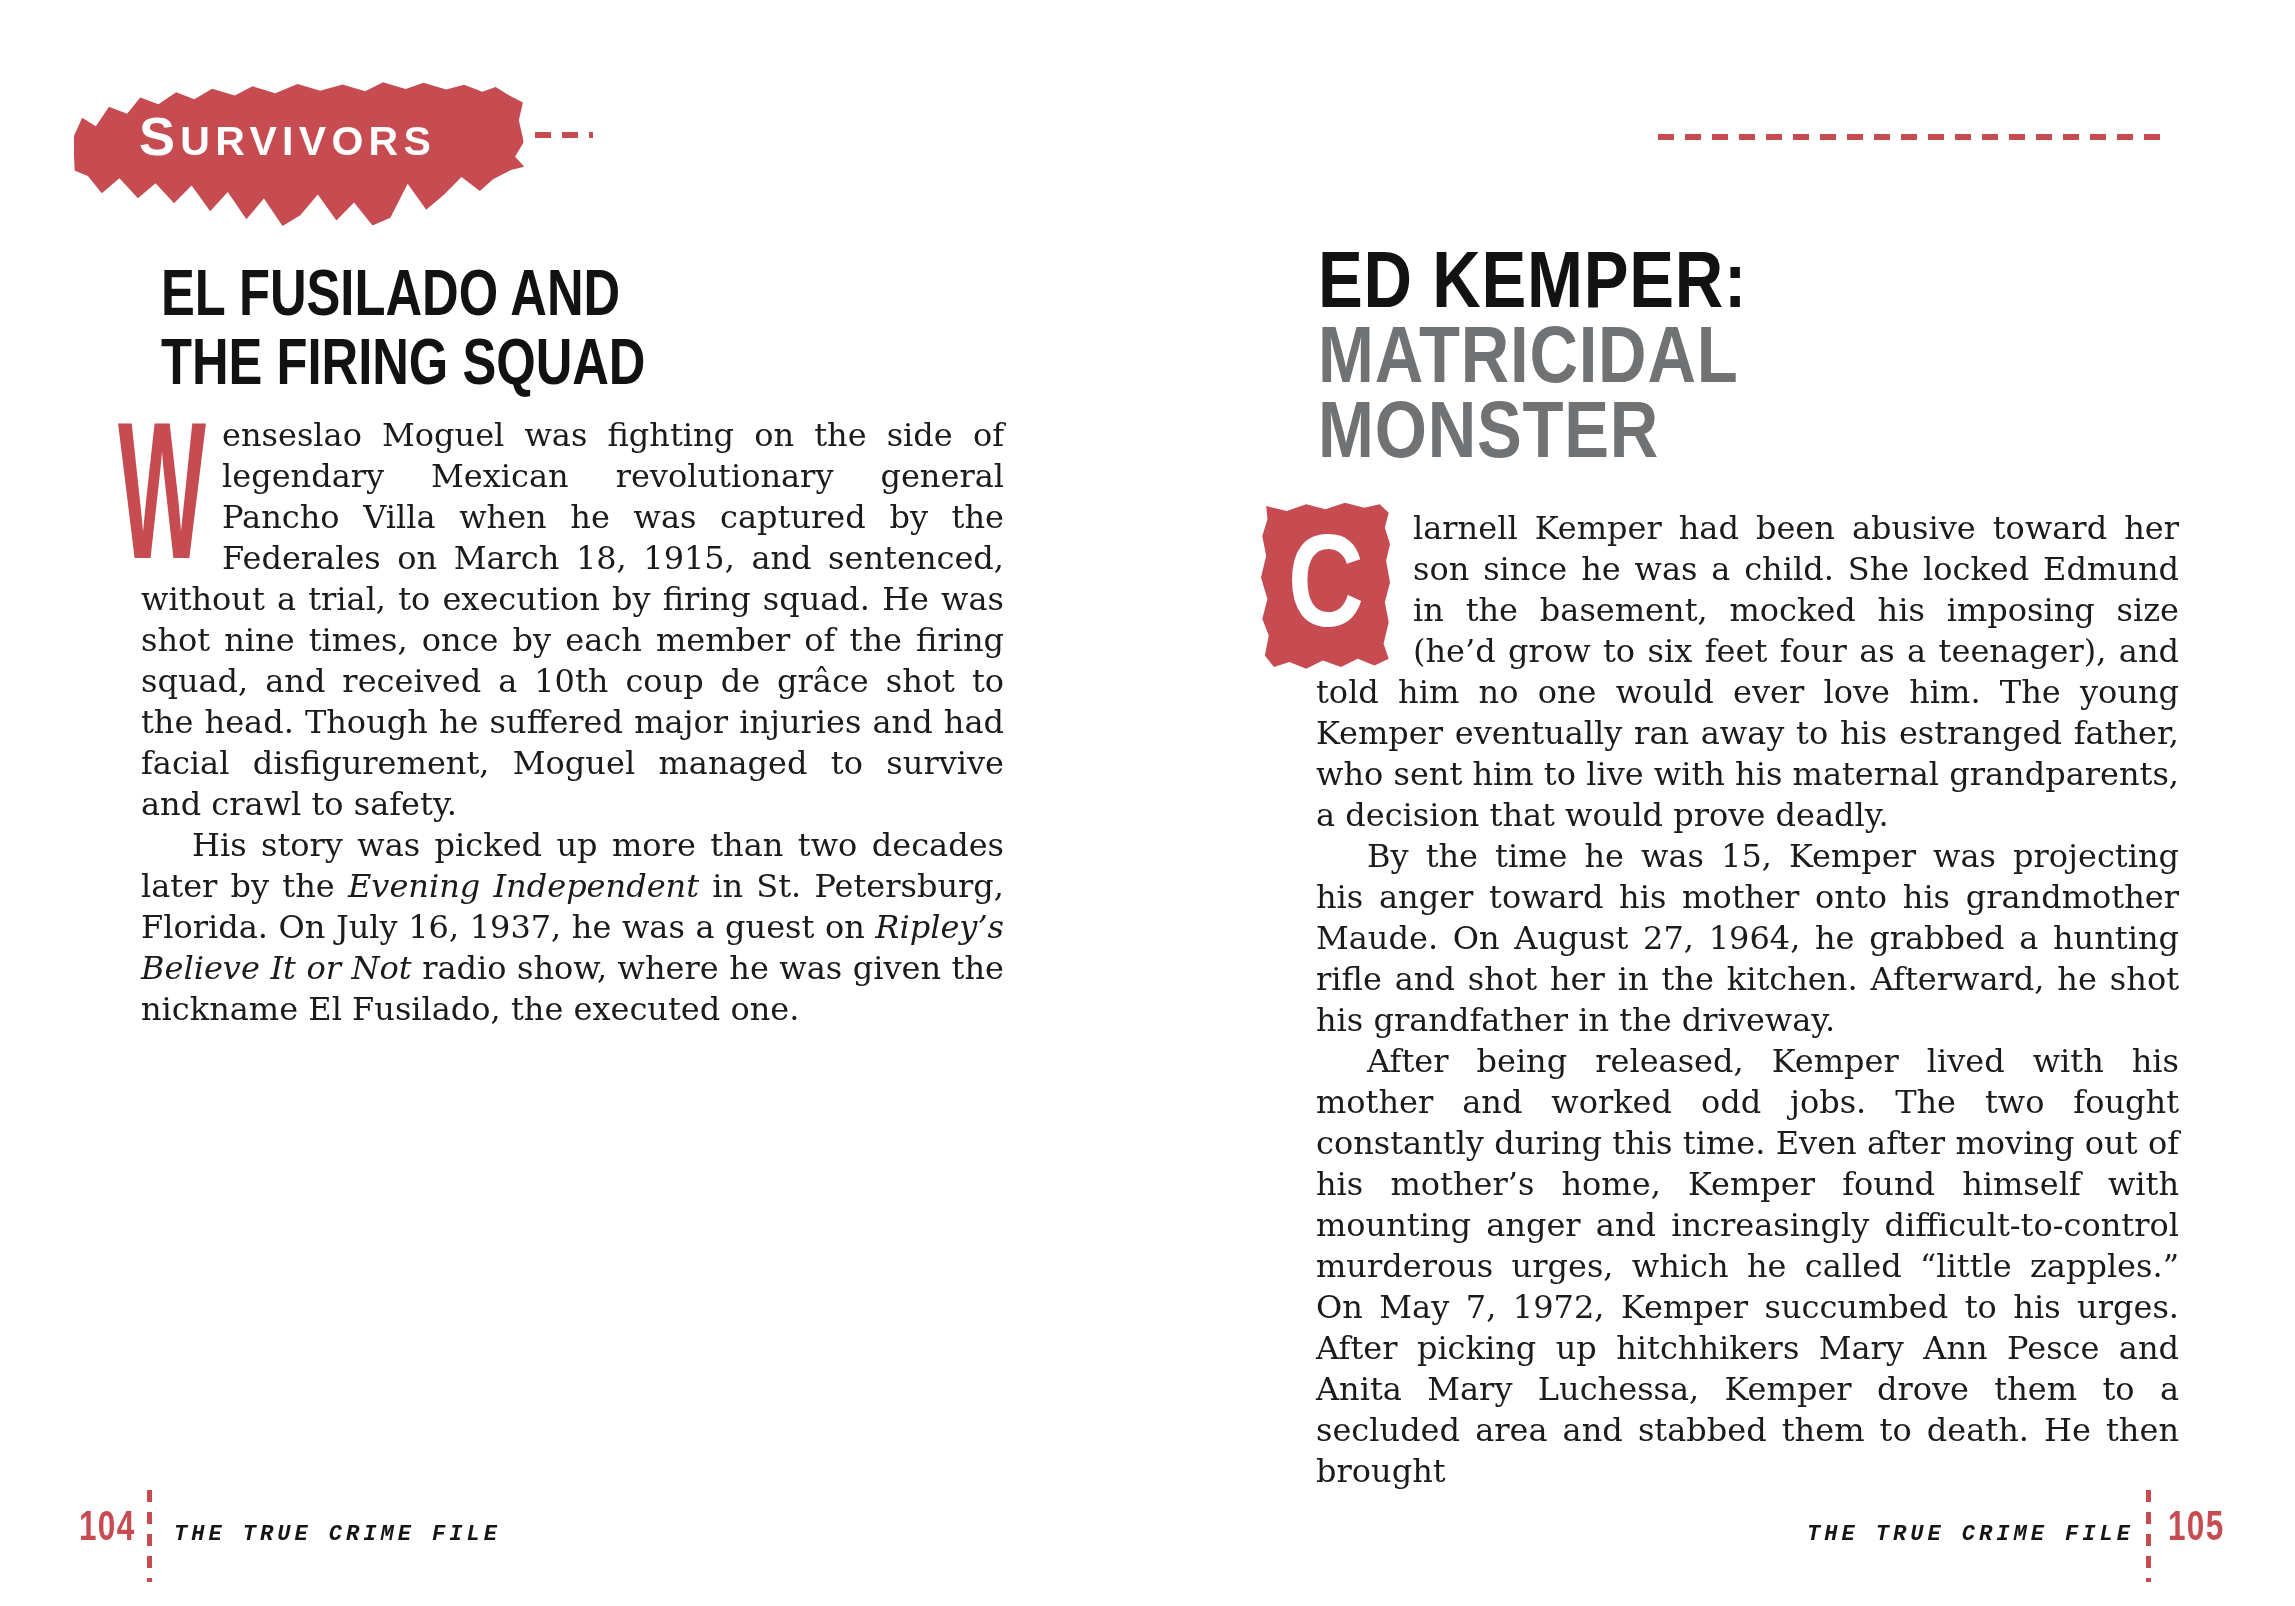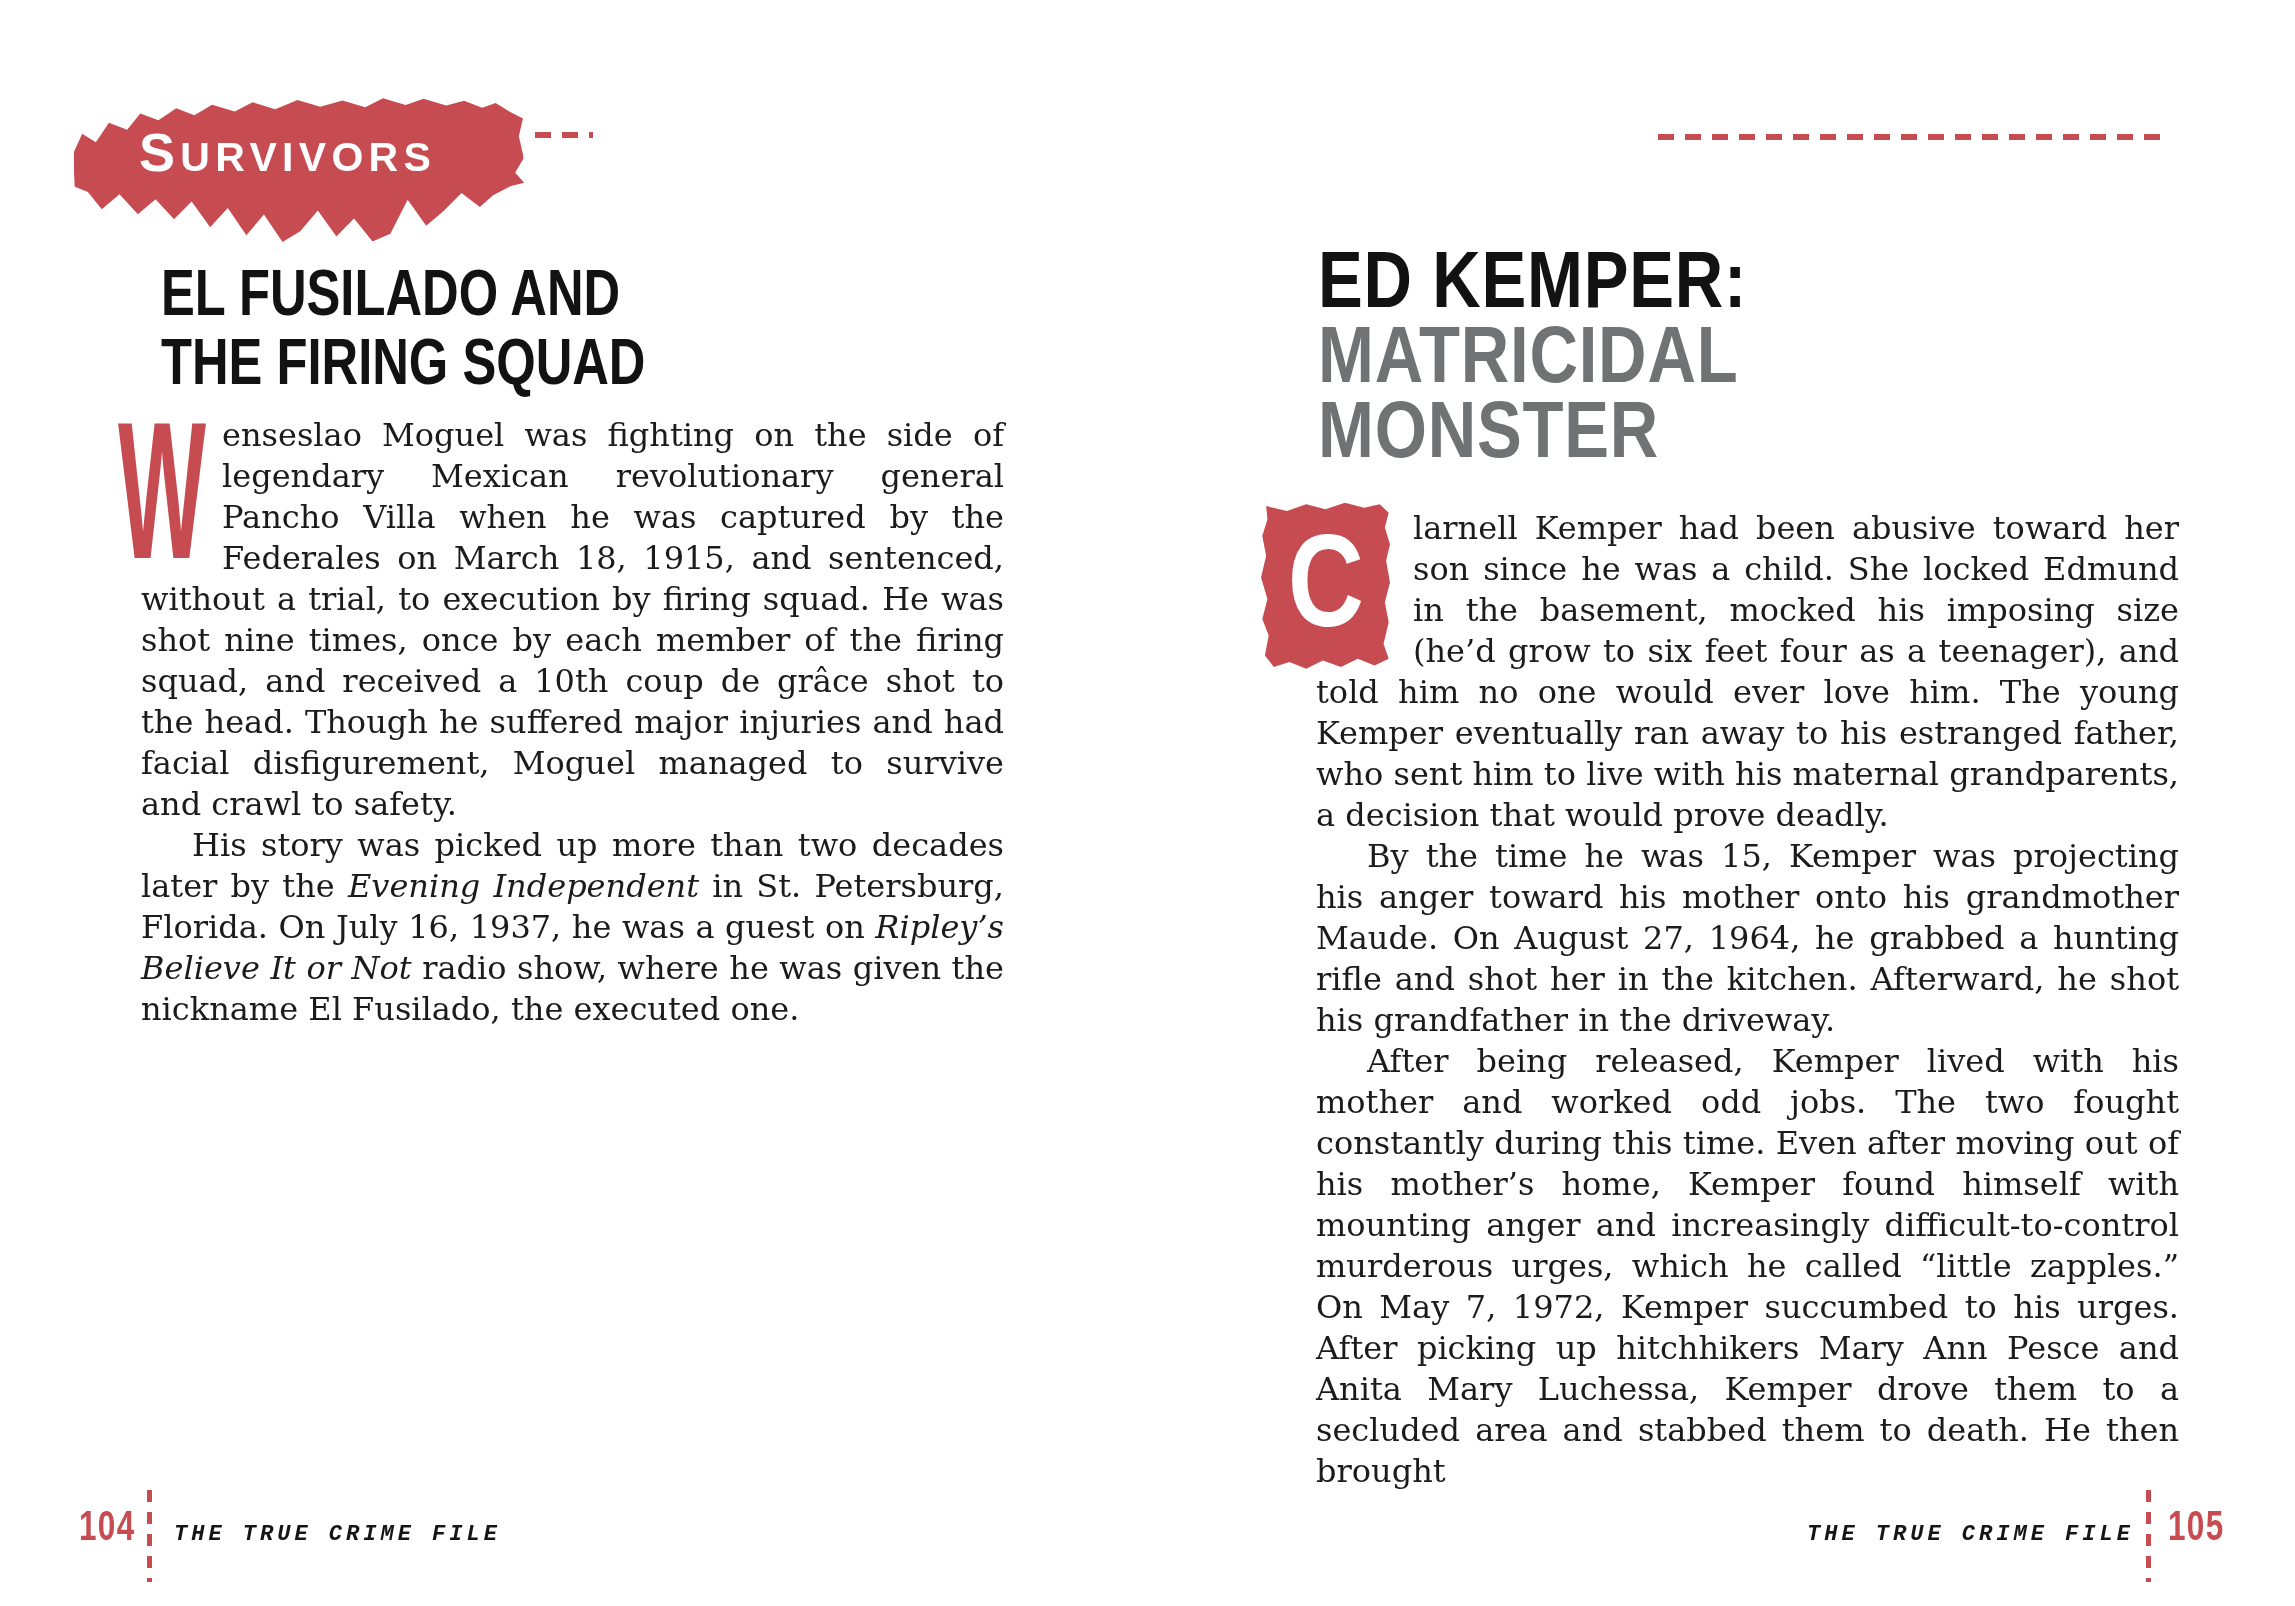--- a/index.html
+++ b/index.html
@@ -92,21 +92,21 @@
     font-size:22px; line-height:26.5px; letter-spacing:4px; color:#151515; white-space:nowrap;font-style:italic;
   }
 </style>
 </head>
 <body>
 
 <div class="spread">
 
   <section class="page page-left">
 
-    <div class="banner" style="left:74px; top:97px; width:450px; height:146px;text-align:center;">
+    <div class="banner" style="left:74px; top:81px; width:450px; height:146px;text-align:center;">
       <div class="banner-shape left"></div>
       <div class="banner-label" style="left:65px; top:32px;">SURVIVORS</div>
     </div>
 
     <div class="hdash" style="left:535px; top:132px; width:58px;"></div>
 
     <h1 class="article-title title-left" style="left:141px; top:258px;margin-left:20px;">
       <span class="tline">EL FUSILADO AND</span>
       <span class="tline">THE FIRING SQUAD</span>
     </h1>

